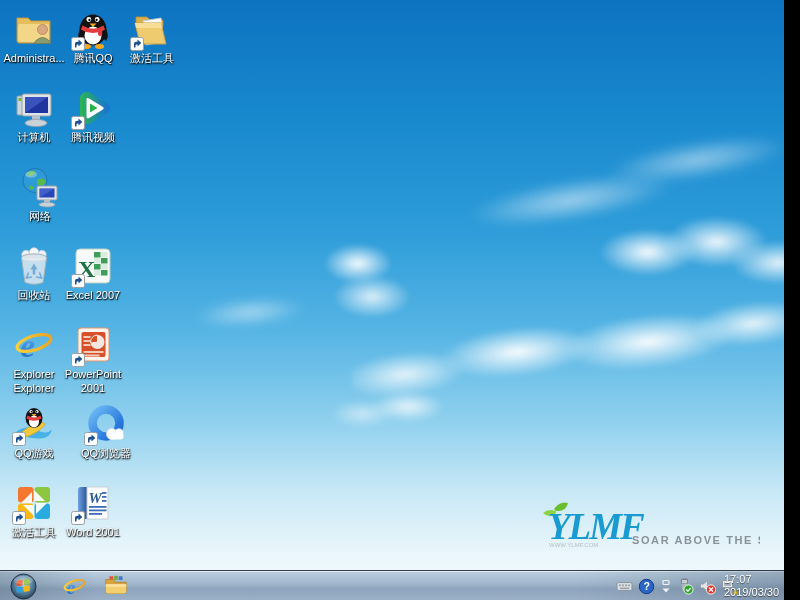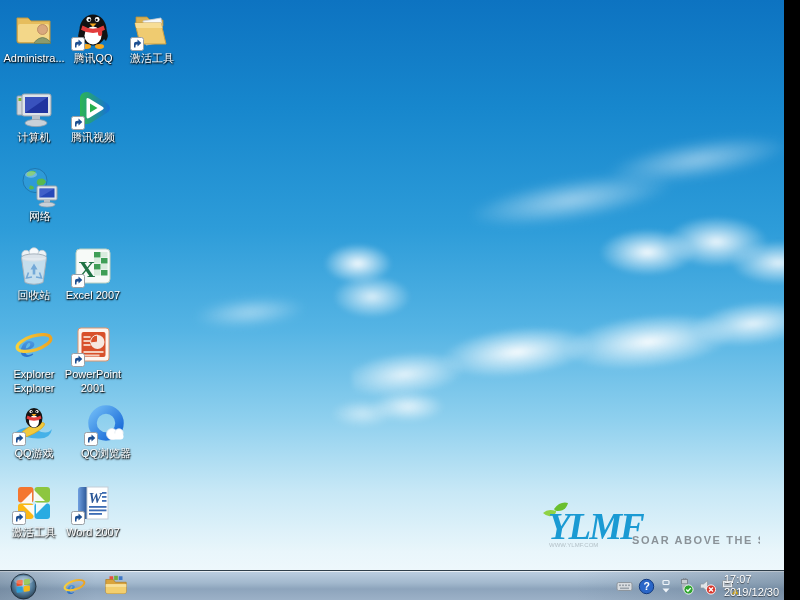--- a/index.html
+++ b/index.html
@@ -348,21 +348,21 @@
         <rect x="17" y="27.5" width="17.5" height="1.8" fill="#3c6cb4"></rect>
         <rect x="17" y="31" width="13" height="1.8" fill="#3c6cb4"></rect>
       </svg>
       <span class="sc">
           <svg viewBox="0 0 14 14" width="14" height="14">
             <rect x=".5" y=".5" width="13" height="13" rx="2" fill="#fff" stroke="#9aa0a6"></rect>
             <path d="M4 10.5V7.2q0-2.4 2.6-2.4h.9V2.6L11.3 6 7.5 9.4V7.6h-.7q-1.3 0-1.3 1.4v1.5z" fill="#1d4f91"></path>
           </svg>
         </span>
     </div>
-    <div class="lbl">Word 2007</div>
+    <div class="lbl">Word 2001</div>
   </div>
 
   <div id="brand">
     <svg viewBox="0 0 220 62" width="220" height="62">
       <g>
         <path d="M14 12q6-8 14-6-2 8-10 8-3 .5-4-2z" fill="#6abf2e"></path>
         <path d="M16 14q-8-3-13 2 5 5 11 2 2.5-1.5 2-4z" fill="#8fd245"></path>
       </g>
       <text x="8" y="42" font-family="Liberation Serif,serif" font-size="37" font-weight="bold" font-style="italic" fill="#1a9ad3" letter-spacing="-2">YLMF</text>
       <text x="9" y="50" font-family="Liberation Sans,sans-serif" font-size="6" fill="#a9b6bd" opacity=".85">WWW.YLMF.COM</text>
@@ -453,16 +453,16 @@
           <rect x="3.5" y="11" width="6" height="1.2" fill="#8d959d"></rect>
           <path d="M11.5 16h5.5l-2.75-5z" fill="#f5c518" stroke="#a87d00" stroke-width=".6"></path>
           <rect x="13.85" y="12.6" width="1" height="1.9" fill="#222"></rect>
           <rect x="13.85" y="14.9" width="1" height=".9" fill="#222"></rect>
         </svg>
       </span>
     </div>
 
     <div id="clock">
       <div>17:07</div>
-      <div>2019/12/30</div>
+      <div>2019/03/30</div>
     </div>
   </div>
 </div>
 
 </body></html>

